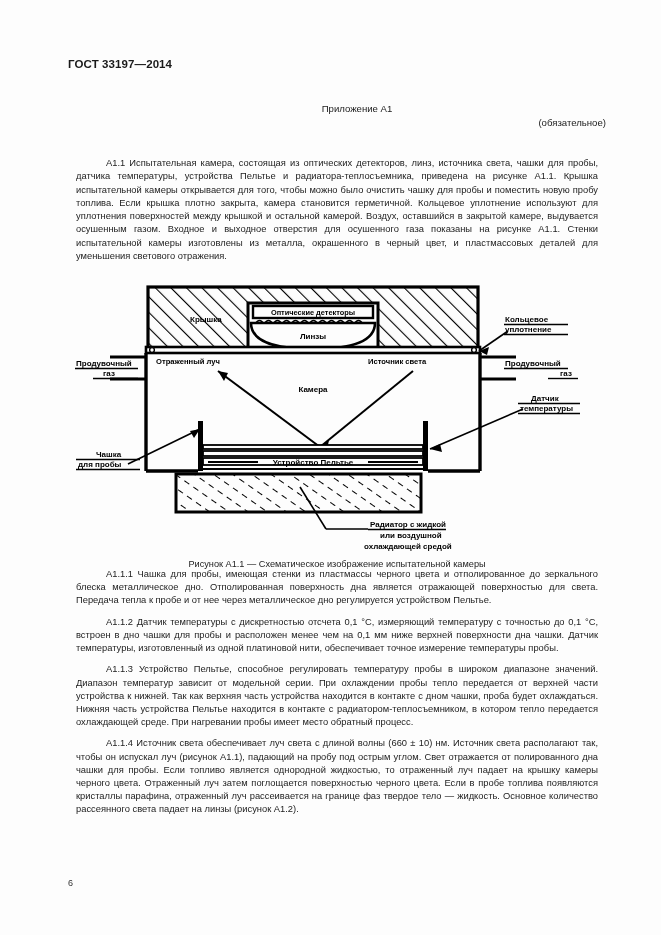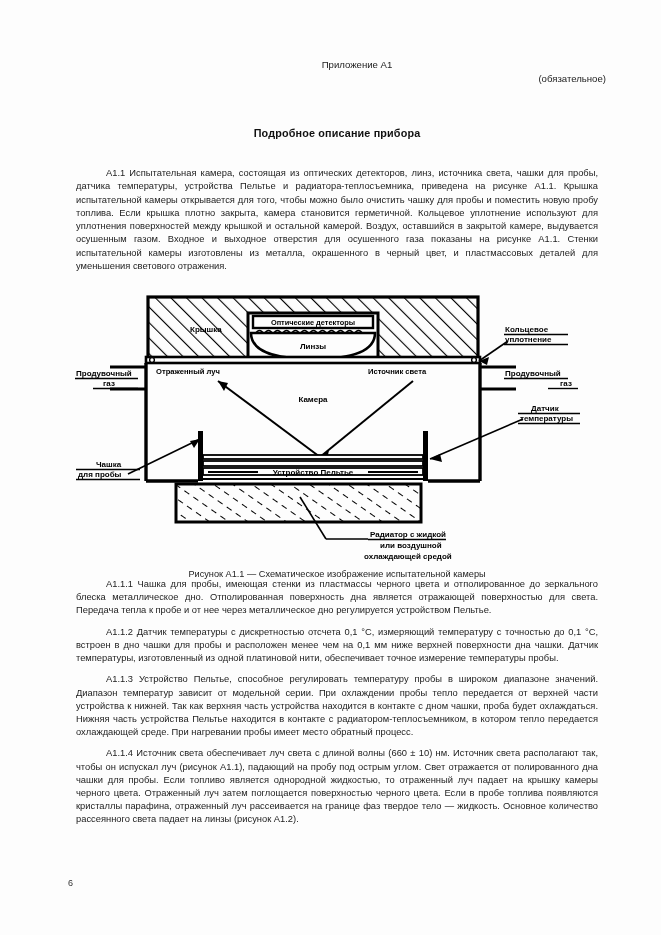--- a/index.html
+++ b/index.html
@@ -85,27 +85,27 @@
     font-size: 9px;
     color: #333;
   }
 </style>
 </head>
 <body>
 
 <div class="page">
   <div class="page-inner">
 
+    <div class="std-header">ГОСТ 33197—2014</div>
 
     <div class="annex-block">
       <span class="annex-title">Приложение А1</span>
       <span class="annex-sub">(обязательное)</span>
     </div>
 
-    <div class="section-title">Подробное описание прибора</div>
 
     <p class="body-text p-first"><span class="indent"></span><span>А1.1  Испытательная камера, состоящая из оптических детекторов, линз, источника света, чашки для пробы, датчика температуры, устройства Пельтье и радиатора-теплосъемника, приведена на рисунке А1.1. Крышка испытательной камеры открывается для того, чтобы можно было очистить чашку для пробы и поместить новую пробу топлива. Если крышка плотно закрыта, камера становится герметичной. Кольцевое уплотнение используют для уплотнения поверхностей между крышкой и остальной камерой. Воздух, оставшийся в закрытой камере, выдувается осушенным газом. Входное и выходное отверстия для осушенного газа показаны на рисунке А1.1. Стенки испытательной камеры изготовлены из металла, окрашенного в черный цвет, и пластмассовых деталей для уменьшения светового отражения.</span></p>
 
     <div class="figure-wrap">
       <svg class="fig-svg" width="538" height="272" viewBox="0 0 538 272">
 
         <defs>
           <pattern id="hatchLid" width="11" height="11" patternTransform="rotate(-45)" patternUnits="userSpaceOnUse">
             <line x1="0" y1="0" x2="0" y2="11" stroke="#000" stroke-width="2.2"></line>
           </pattern>

